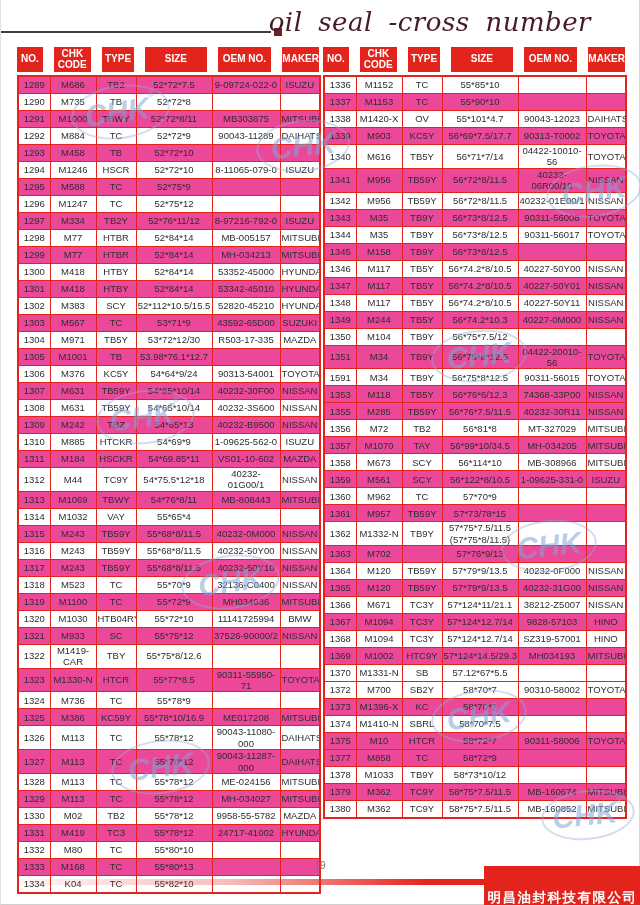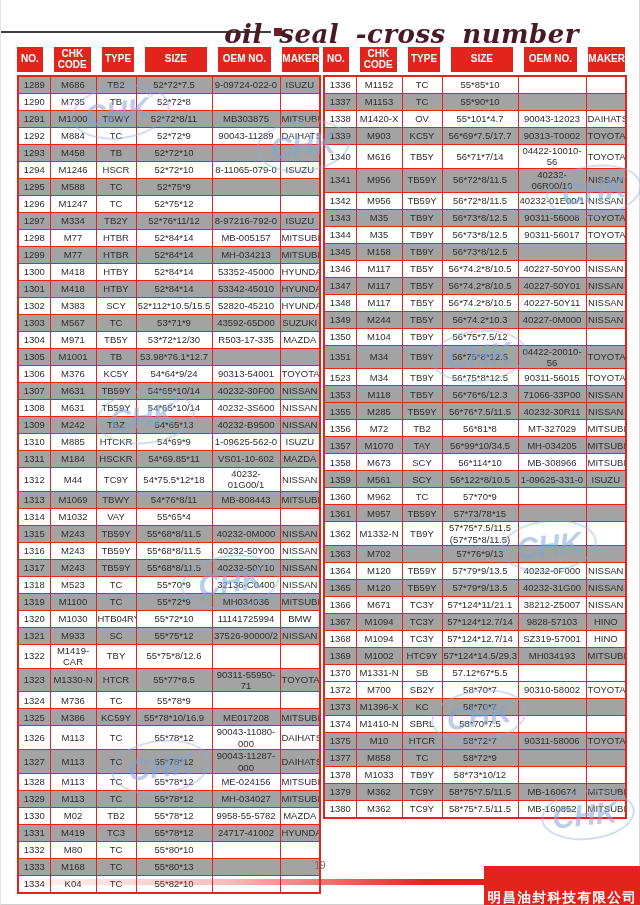--- a/index.html
+++ b/index.html
@@ -6,39 +6,39 @@
   body{
     width:640px;height:905px;background:#ffffff;position:relative;overflow:hidden;
     font-family:"Liberation Sans",sans-serif;
   }
   .page{position:absolute;inset:0;border-left:1px solid #e3e3e3;border-right:1px solid #d9d9d9;border-bottom:1px solid #cfcfcf;}
 
   
   .top-rule{position:absolute;left:0;top:31px;width:270px;height:2px;background:#3f3f3f;}
   .rule-square{position:absolute;right:-11px;top:-3px;width:8px;height:8px;background:#6e2028;}
   .title{
-    position:absolute;top:7px;right:48px;margin:12px;
-    font-family:"DejaVu Serif",serif;font-style:italic;font-weight:bold;
+    position:absolute;top:7px;right:48px;margin:0;
+    font-family:"DejaVu Serif",serif;font-style:italic;font-weight:normal;
     font-size:26px;color:#481a24;letter-spacing:.5px;word-spacing:7px;white-space:nowrap;
   }
 
   
   .tables{position:absolute;top:47px;left:16px;width:608px;display:flex;gap:4px;z-index:2;}
   .table-wrap{width:302px;}
   .head-row{display:flex;gap:11px;height:25px;margin-bottom:3px;}
   .head-cell{
     background:#e3241d;color:#fff;font-weight:bold;font-size:10px;line-height:1.05;
     display:flex;align-items:center;justify-content:center;text-align:center;
   }
   table.body{border-collapse:collapse;table-layout:fixed;width:302px;border:2px solid #e3241d;}
   table.body td{
     border:1px solid #e3241d;height:16px;padding:0 1px;text-align:center;vertical-align:middle;
     color:#2e2e2e;font-size:9.5px;overflow:hidden;white-space:pre-line;line-height:1.2;
   }
-  tr.odd{background:#a3a3a3;} tr.even{background:#ffffff;}
+  tr.odd{background:#ec4899;} tr.even{background:#ffffff;}
   td.c0{font-size:12px;color:#1f1f1f;}
   td.sm{font-size:7.8px;} td.xs{font-size:7.6px;} td.xxs{font-size:6.8px;line-height:1.15;}
 
   
   .wm{
     position:absolute;border:2px solid rgba(145,175,218,.42);border-radius:50%;
     color:rgba(130,165,215,.55);font-style:italic;font-weight:bold;font-size:30px;
     display:flex;align-items:center;justify-content:center;
     pointer-events:none;z-index:3;
   }
@@ -599,33 +599,33 @@
             </tr>
             <tr class="odd">
               <td class="c0">1351</td>
               <td class="c1">M34</td>
               <td class="c2">TB9Y</td>
               <td class="c3">56*75*8*12.5</td>
               <td class="c4 xs">04422-20010-56</td>
               <td class="c5">TOYOTA</td>
             </tr>
             <tr class="even">
-              <td class="c0">1523</td>
+              <td class="c0">1591</td>
               <td class="c1">M34</td>
               <td class="c2">TB9Y</td>
               <td class="c3">56*75*8*12.5</td>
               <td class="c4">90311-56015</td>
               <td class="c5">TOYOTA</td>
             </tr>
             <tr class="odd">
               <td class="c0">1353</td>
               <td class="c1">M118</td>
               <td class="c2">TB5Y</td>
               <td class="c3">56*76*6/12.3</td>
-              <td class="c4">71066-33P00</td>
+              <td class="c4">74368-33P00</td>
               <td class="c5">NISSAN</td>
             </tr>
             <tr class="odd">
               <td class="c0">1355</td>
               <td class="c1">M285</td>
               <td class="c2">TB59Y</td>
               <td class="c3">56*76*7.5/11.5</td>
               <td class="c4">40232-30R11</td>
               <td class="c5">NISSAN</td>
             </tr>

